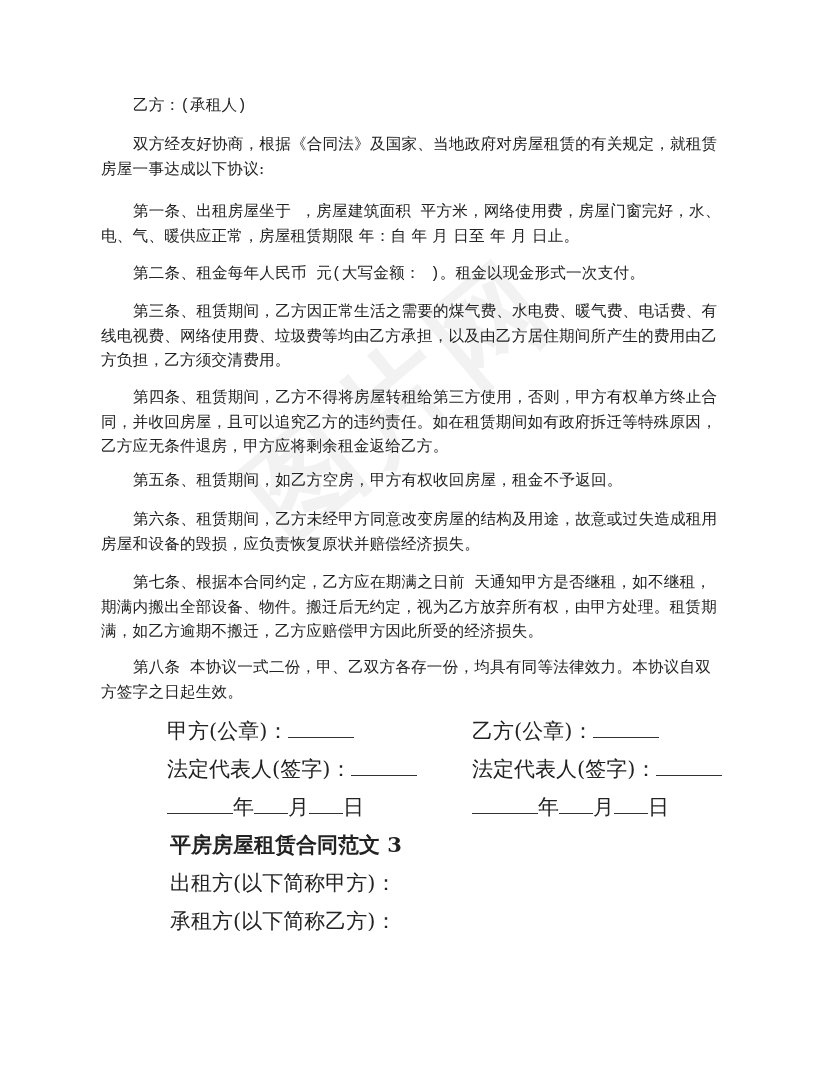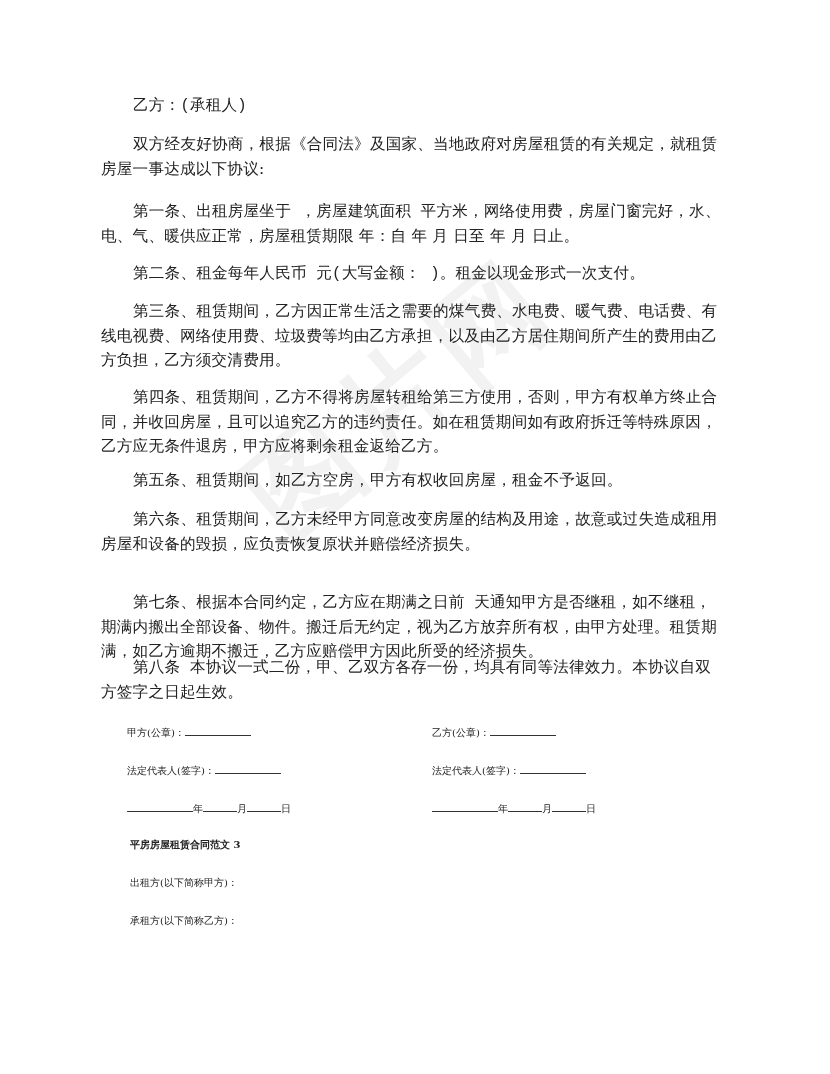--- a/index.html
+++ b/index.html
@@ -3,21 +3,21 @@
 <meta charset="utf-8">
 <style>
   html, body { margin: 0; padding: 0; background: #ffffff; }
   body { width: 830px; height: 1074px; position: relative; overflow: hidden;
          font-family: "DejaVu Serif", "Liberation Serif", serif; color: #222; }
   .page { position: absolute; left: 0; top: 0; width: 830px; height: 1074px; }
   .para { position: absolute; left: 101px; width: 632px; font-size: 15.6px; line-height: 24px; letter-spacing: 0.2px; }
   .line { white-space: nowrap; height: 24px; }
   .indent { padding-left: 32px; font-family: Liberation Mono, monospace; }
   .title { font-weight: bold; }
-  .sig-row { position: absolute; font-size: 10px; line-height: 24px; white-space: nowrap; }
+  .sig-row { position: absolute; font-size: 21px; line-height: 24px; white-space: nowrap; margin-left: 40px; }
   .blank { display: inline-block; border-bottom: 1px solid #333; height: 16px; vertical-align: baseline; }
   .watermark { position: absolute; left: 230px; top: 300px; width: 420px; height: 200px;
                transform: rotate(-40deg); font-size: 110px; font-weight: bold; color: #f2f2f2;
                font-family: "DejaVu Sans", sans-serif; letter-spacing: 10px; pointer-events: none; z-index: 0; }
   .content { position: relative; z-index: 1; }
 </style>
 </head>
 <body>
 
 <div class="page">
@@ -57,21 +57,21 @@
 
     <div class="para" style="top:469px">
       <div class="line indent">第五条、租赁期间，如乙方空房，甲方有权收回房屋，租金不予返回。</div>
     </div>
 
     <div class="para" style="top:508px">
       <div class="line indent">第六条、租赁期间，乙方未经甲方同意改变房屋的结构及用途，故意或过失造成租用</div>
       <div class="line">房屋和设备的毁损，应负责恢复原状并赔偿经济损失。</div>
     </div>
 
-    <div class="para" style="top:591px">
+    <div class="para" style="top:571px">
       <div class="line indent">第七条、根据本合同约定，乙方应在期满之日前 天通知甲方是否继租，如不继租，</div>
       <div class="line">期满内搬出全部设备、物件。搬迁后无约定，视为乙方放弃所有权，由甲方处理。租赁期</div>
       <div class="line">满，如乙方逾期不搬迁，乙方应赔偿甲方因此所受的经济损失。</div>
     </div>
 
     <div class="para" style="top:656px">
       <div class="line indent">第八条 本协议一式二份，甲、乙双方各存一份，均具有同等法律效力。本协议自双</div>
       <div class="line">方签字之日起生效。</div>
     </div>
 

